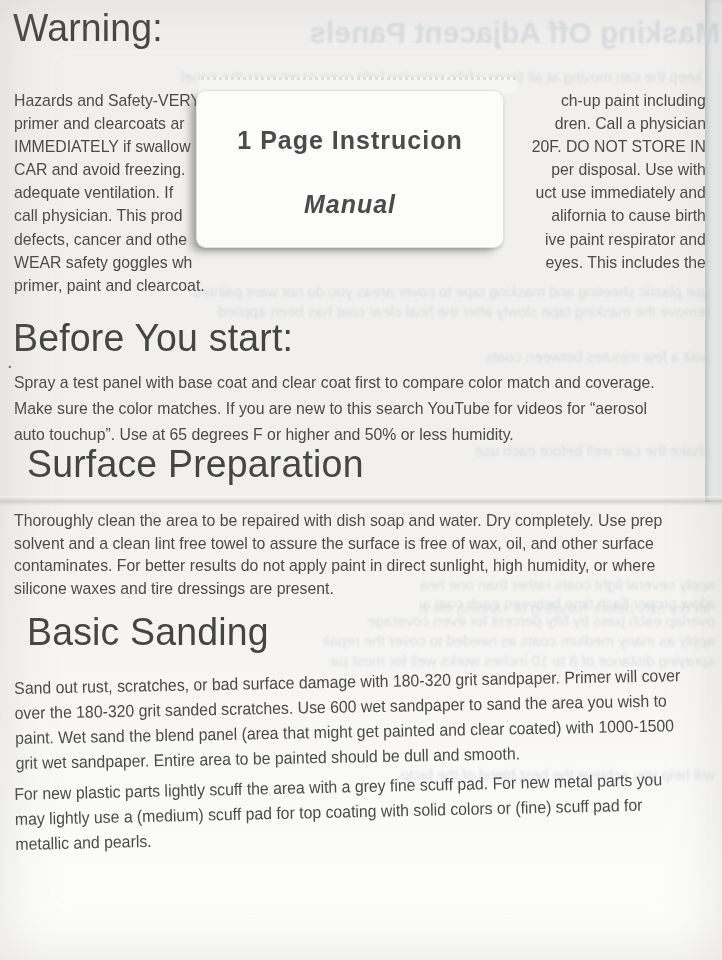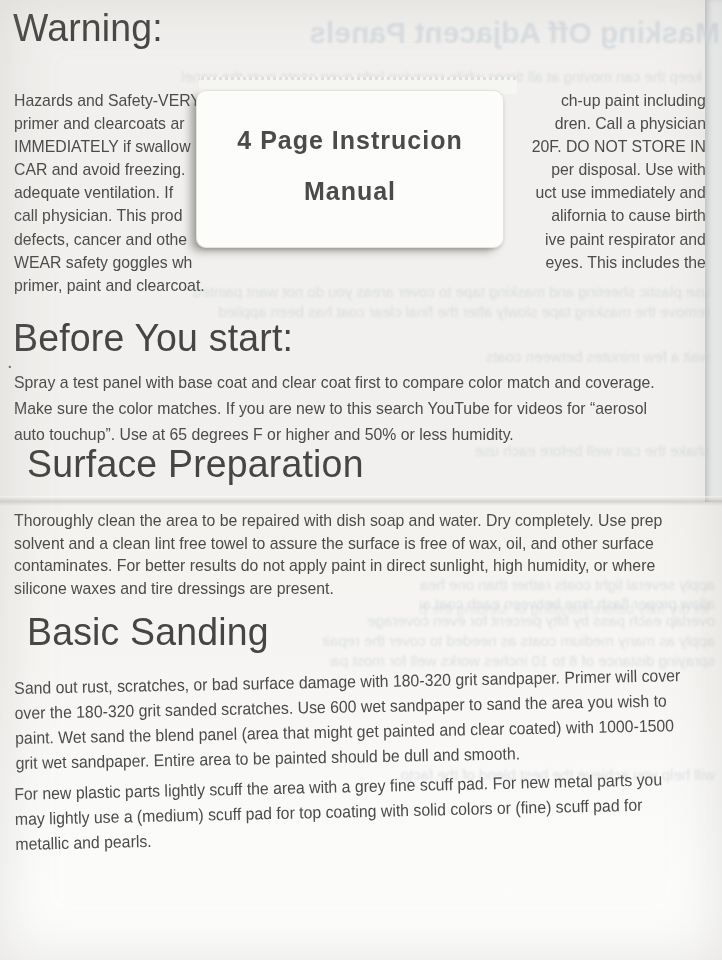--- a/index.html
+++ b/index.html
@@ -39,21 +39,21 @@
     font-size:17px;color:#4b4b49;}
   
   .sticker-band{left:199px;top:77px;width:318px;height:14px;background:#f5f5f2;z-index:5;
     border-top:3px dotted #dfdfda;border-radius:2px;}
   .sticker{left:196px;top:90px;width:308px;height:158px;background:#fcfcfb;
     border-radius:10px;z-index:6;
     box-shadow:-7px 5px 8px -2px rgba(95,92,88,.55),0 2px 3px rgba(120,118,115,.25),inset 0 0 0 1px rgba(210,208,204,.6);
     text-align:center;}
   .sticker-line{font-weight:700;font-size:25px;color:#4b4b4b;letter-spacing:1px;}
   .sticker-line1{margin-top:36px;}
-  .sticker-line2{margin-top:22px;}
+  .sticker-line2{margin-top:35px;font-style:italic;}
 </style>
 </head>
 <body>
 
 <div class="abs sheet-under-strip"></div>
 <div class="abs sheet-bottom"></div>
 <div class="abs seam"></div>
 
 <div class="ghost ghost-title" style="left:300px;top:16px;width:420px;">Masking Off Adjacent Panels</div>
 <div class="ghost" style="left:22px;top:68px;width:680px;">keep the can moving at all times while spraying light even coats over the panel</div>
@@ -105,21 +105,21 @@
       <span>eyes. This includes the</span>
     </div>
   <div class="wrow">
       <span>primer, paint and clearcoat.</span>
       <span></span>
     </div>
 </div>
 
 <div class="abs sticker-band"></div>
 <div class="abs sticker">
-  <div class="sticker-line sticker-line1">4 Page Instrucion</div>
+  <div class="sticker-line sticker-line1">1 Page Instrucion</div>
   <div class="sticker-line sticker-line2">Manual</div>
 </div>
 
 <div class="heading" style="left:13px;top:316px;">Before You start:</div>
 <div class="tiny-dot" style="left:7px;top:350px;">.</div>
 <div class="para" style="left:14px;top:370px;">Spray a test panel with base coat and clear coat first to compare color match and coverage.
 Make sure the color matches.  If you are new to this search YouTube for videos for “aerosol
 auto touchup”.  Use at 65 degrees F or higher and 50% or less humidity.</div>
 
 <div class="heading" style="left:27px;top:442px;">Surface Preparation</div>

